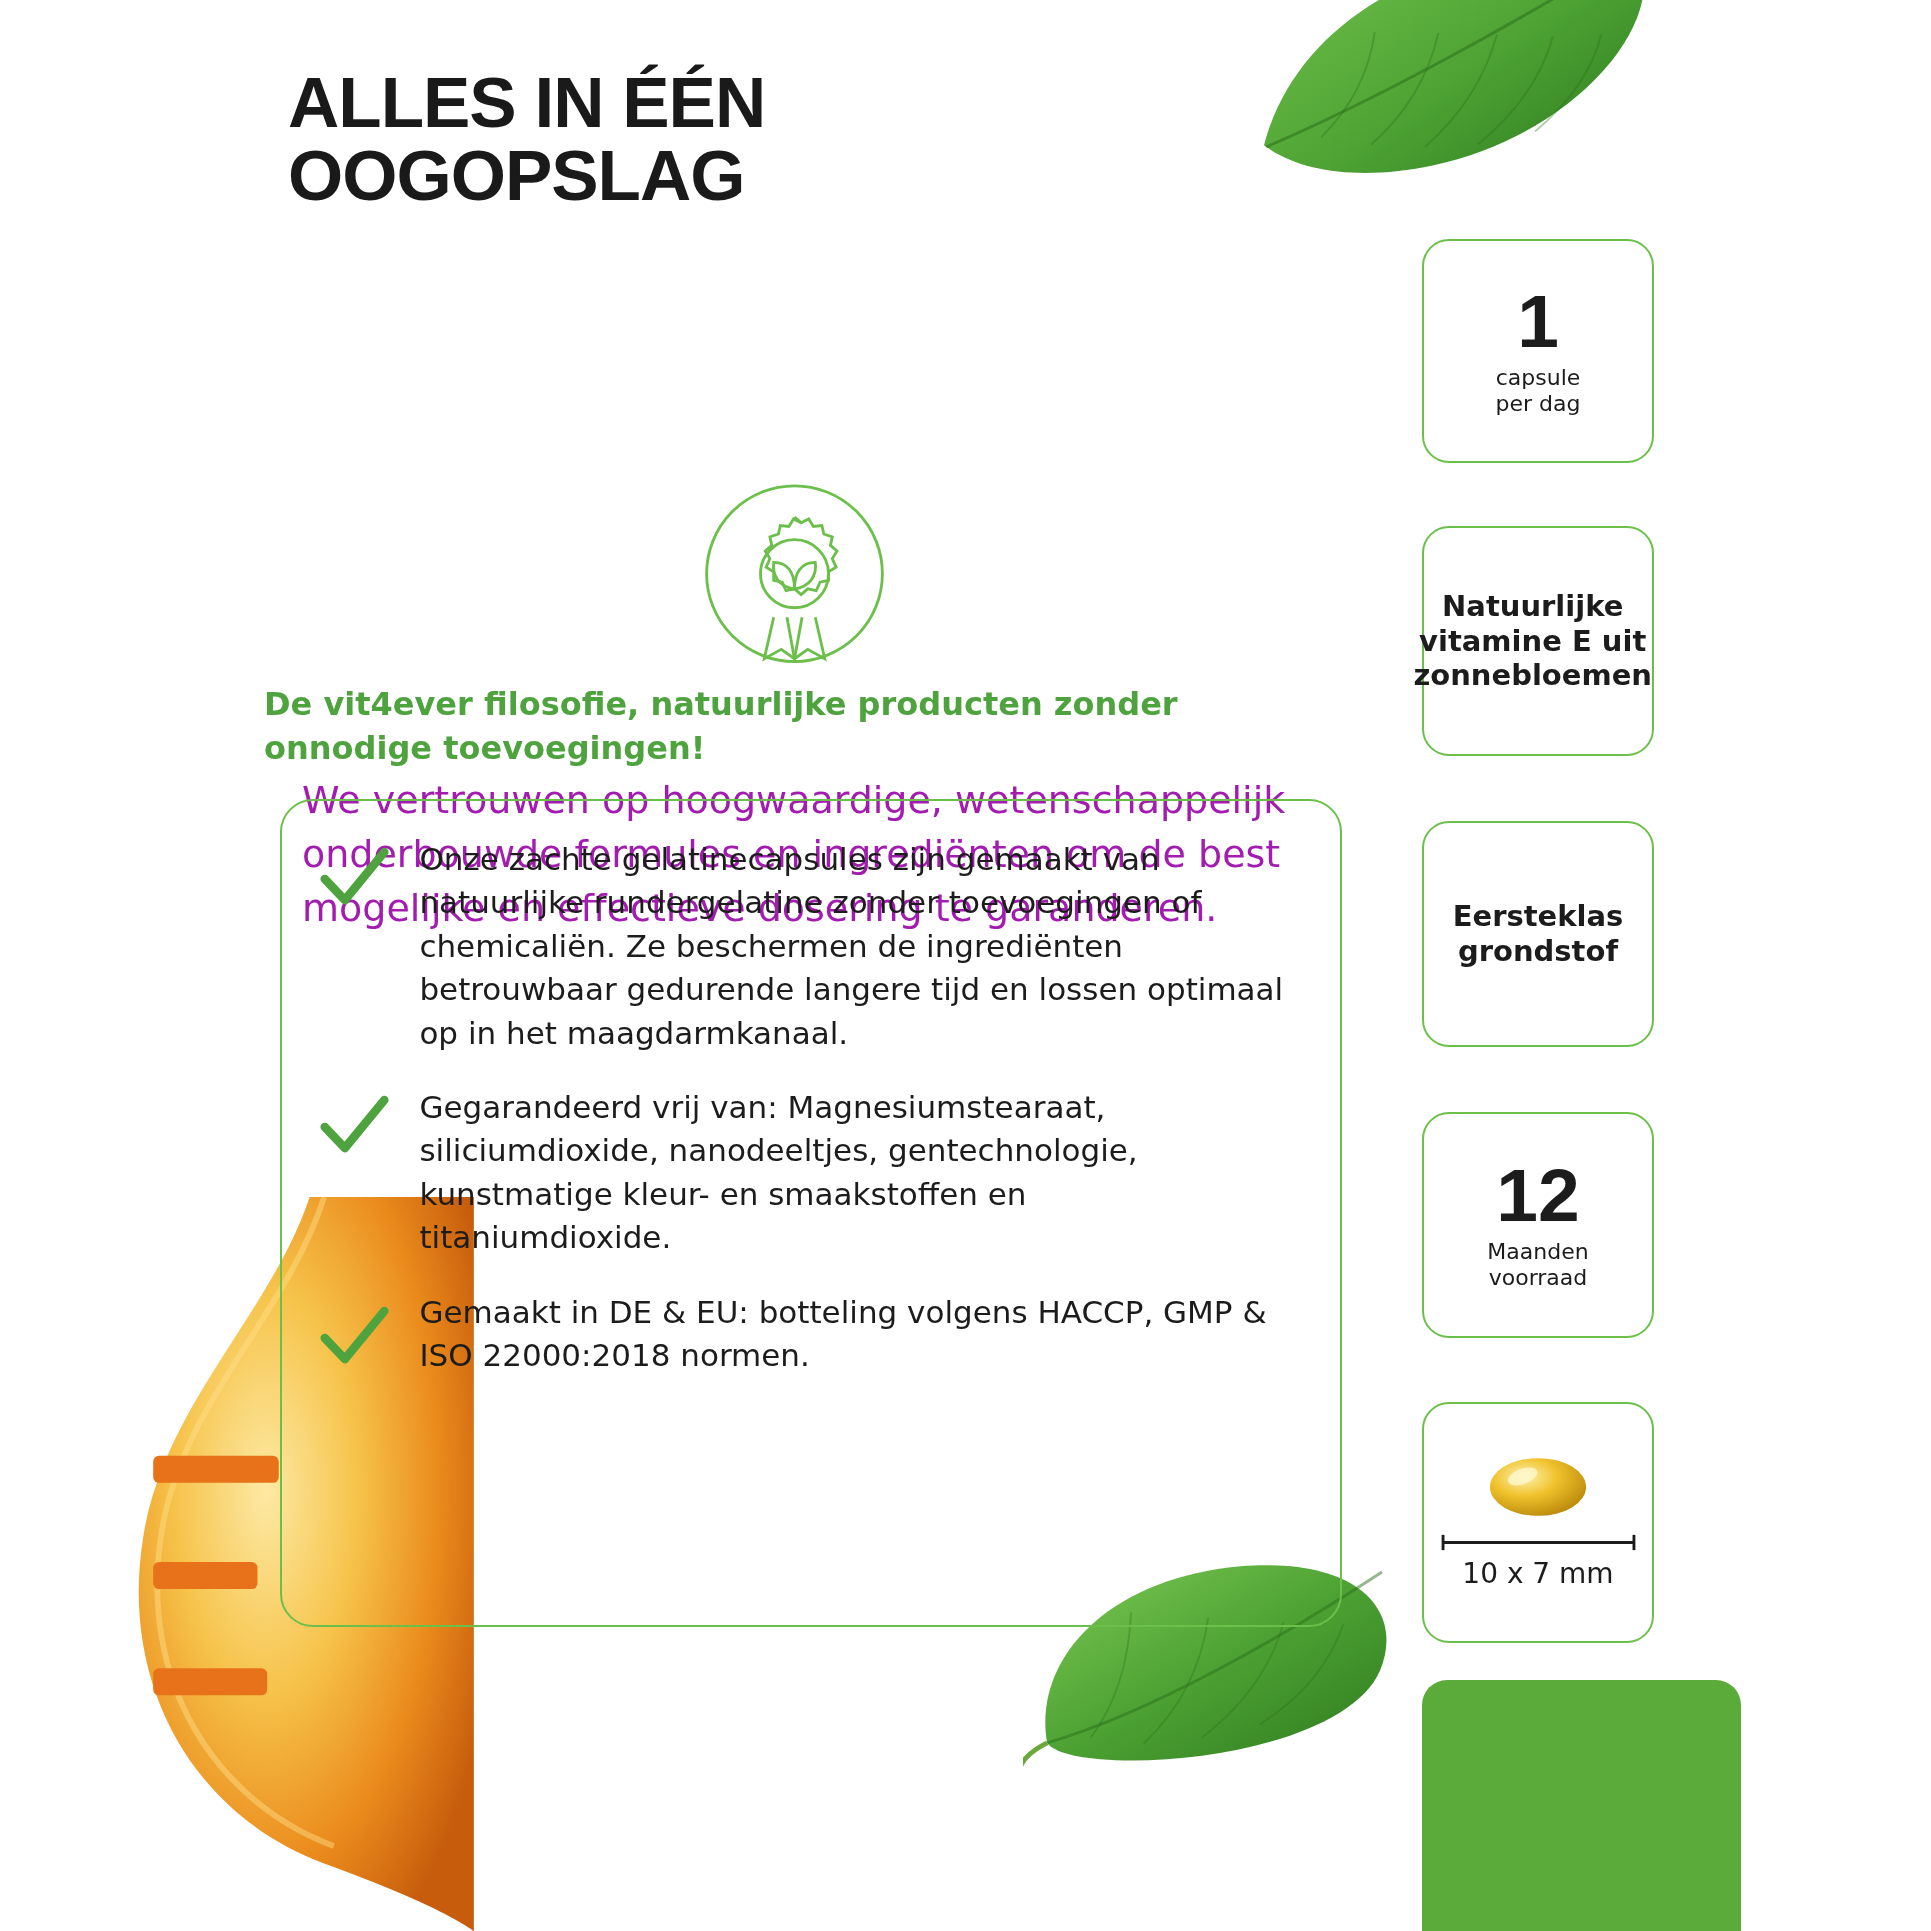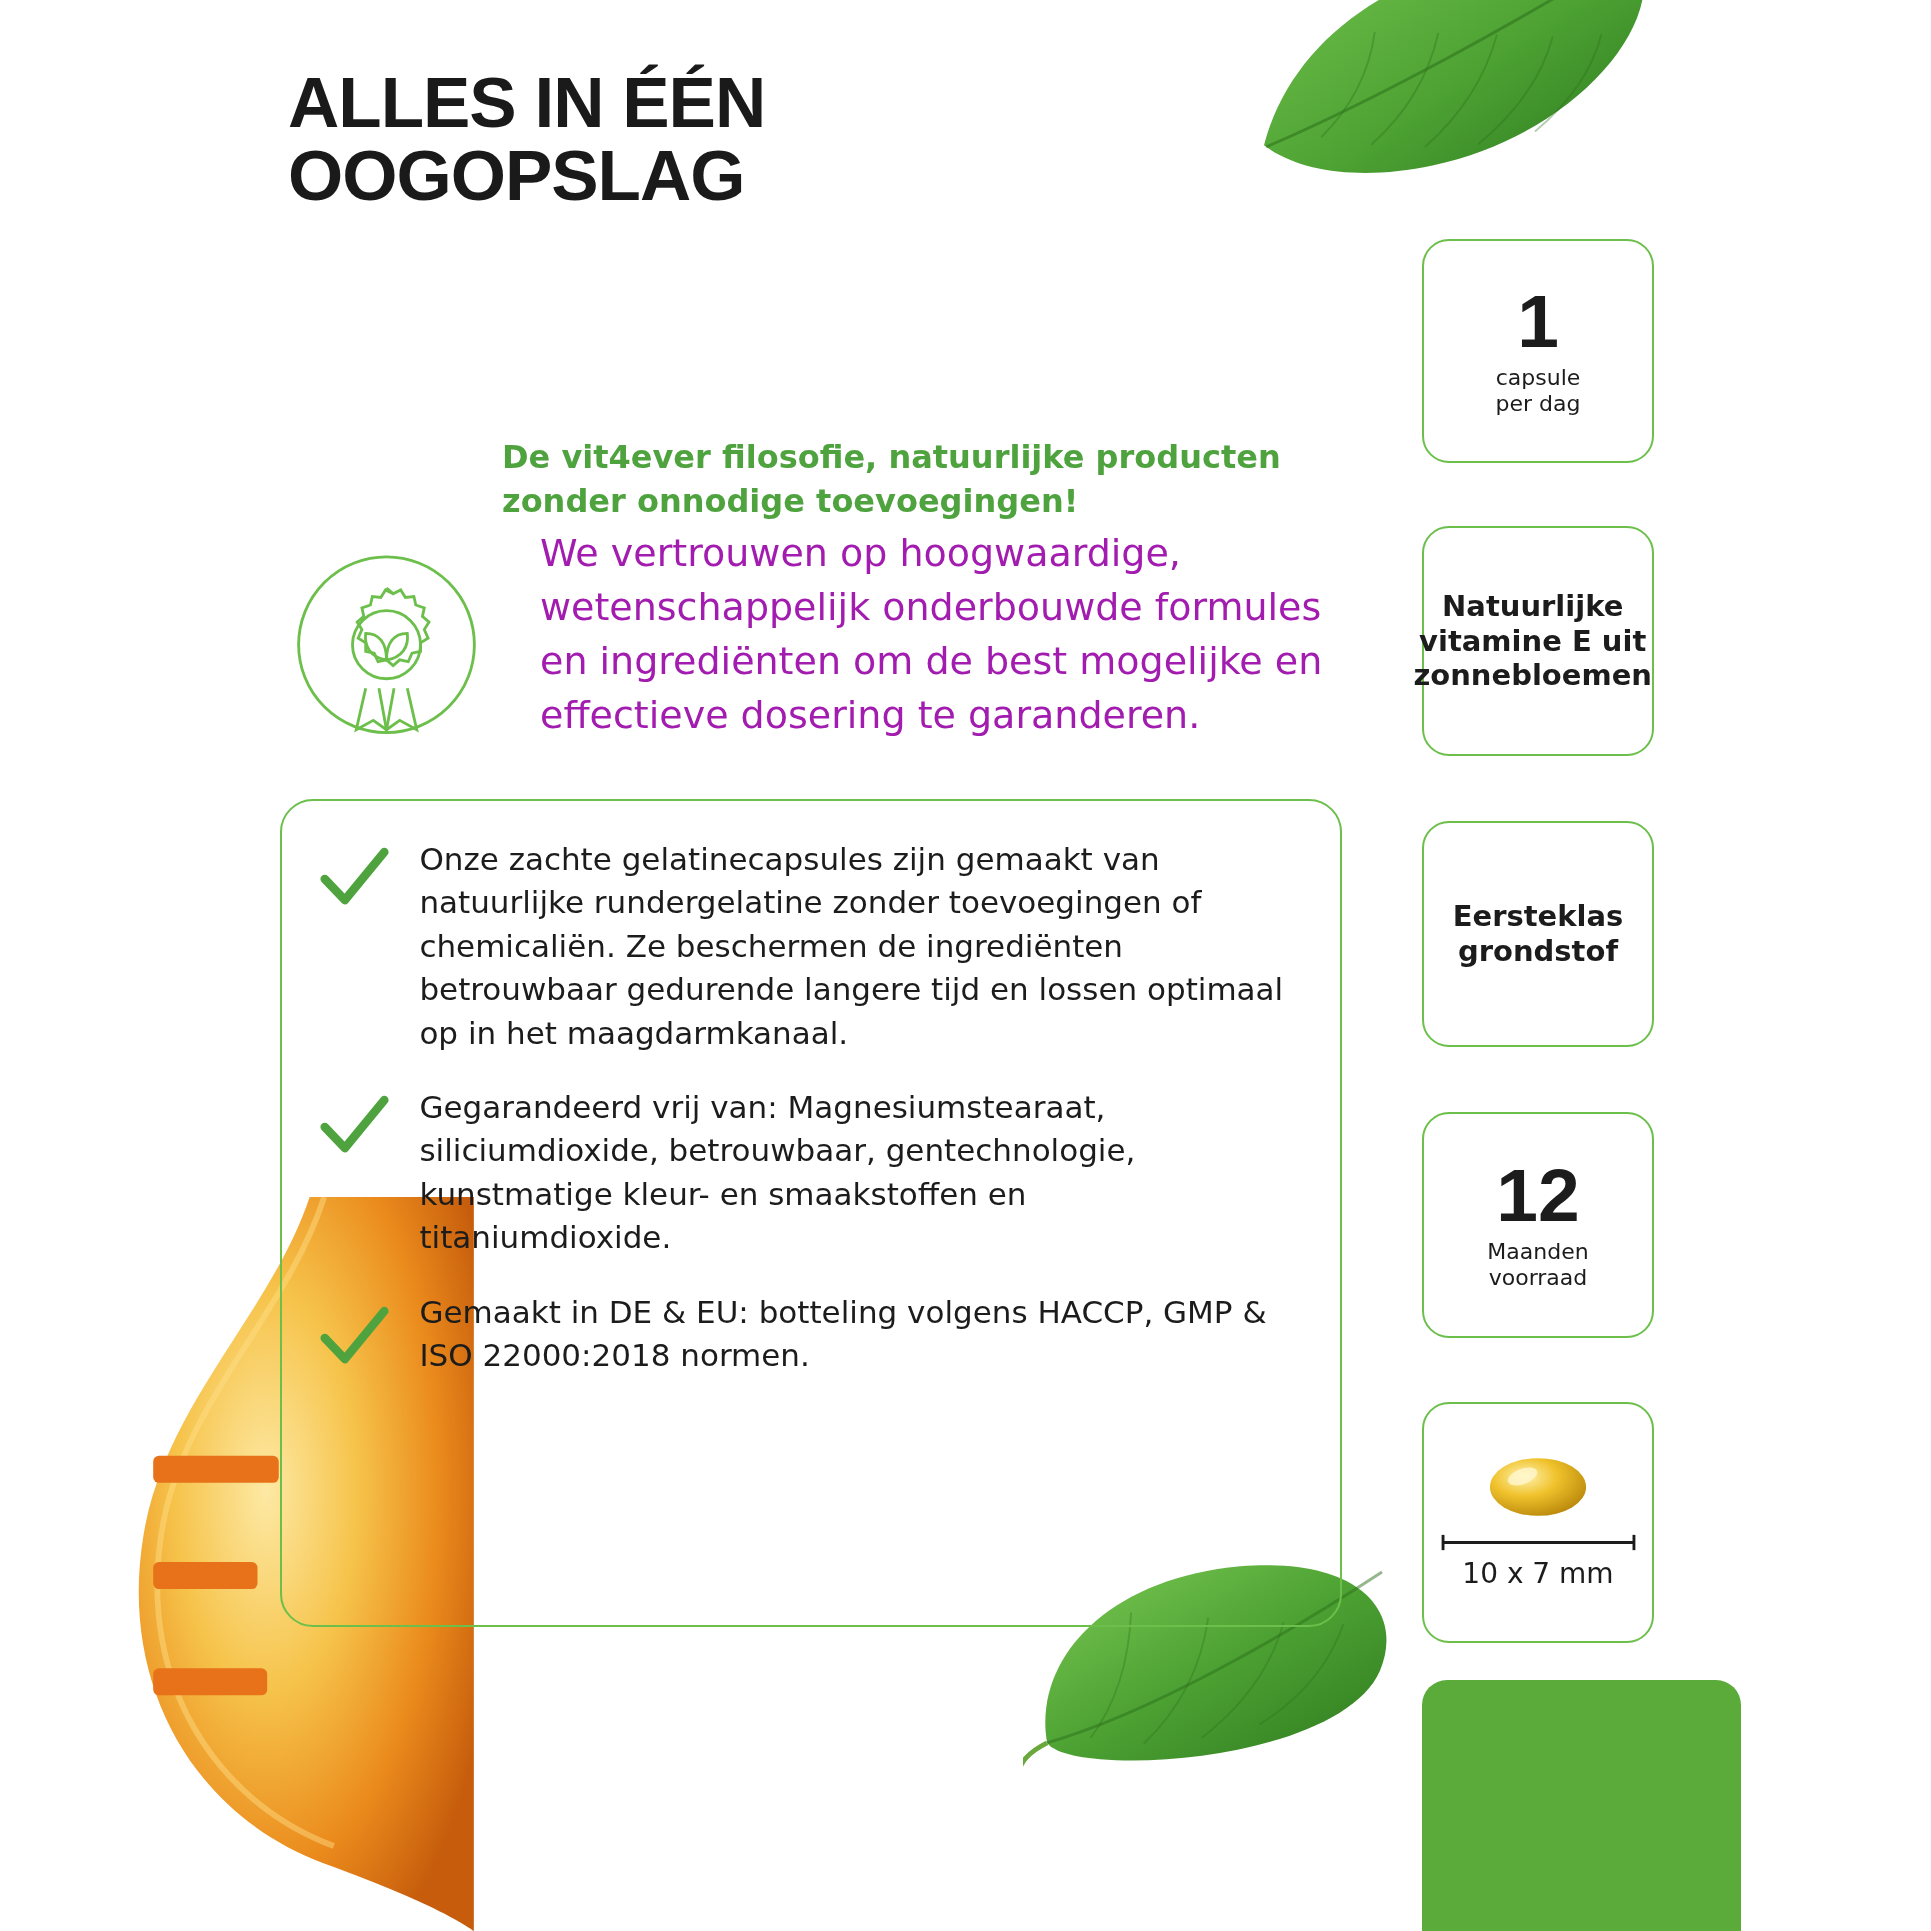--- a/index.html
+++ b/index.html
@@ -56,25 +56,26 @@
     font-size: 71px;
     line-height: 1.03;
     letter-spacing: -1px;
     color: #1a1a1a;
     text-transform: uppercase;
   }
 
   
   .philosophy {
     position: absolute;
-    left: 292px;
+    left: 264px;
     top: 425px;
     width: 1081px;
     display: flex;
-    align-items: flex-end;
+    align-items: center;
+    flex-direction: column;
   }
   .seal-icon {
     flex: 0 0 auto;
     width: 189px;
     height: 189px;
     margin-right: 21px;
     margin-top: 58px;
   }
   .philosophy-text {
     flex: 1 1 auto;
@@ -292,21 +293,21 @@
     <svg class="check" viewBox="0 0 74 68">
       <path d="M6 34 L27 56 L68 6" fill="none" stroke="#4fa33f" stroke-width="9" stroke-linecap="round" stroke-linejoin="round"></path>
     </svg>
     <div class="bullet-text">Onze zachte gelatinecapsules zijn gemaakt van natuurlijke rundergelatine zonder toevoegingen of chemicaliën. Ze beschermen de ingrediënten betrouwbaar gedurende langere tijd en lossen optimaal op in het maagdarmkanaal.</div>
   </div>
 
   <div class="bullet">
     <svg class="check" viewBox="0 0 74 68">
       <path d="M6 34 L27 56 L68 6" fill="none" stroke="#4fa33f" stroke-width="9" stroke-linecap="round" stroke-linejoin="round"></path>
     </svg>
-    <div class="bullet-text">Gegarandeerd vrij van: Magnesiumstearaat, siliciumdioxide, betrouwbaar, gentechnologie, kunstmatige kleur- en smaakstoffen en titaniumdioxide.</div>
+    <div class="bullet-text">Gegarandeerd vrij van: Magnesiumstearaat, siliciumdioxide, nanodeeltjes, gentechnologie, kunstmatige kleur- en smaakstoffen en titaniumdioxide.</div>
   </div>
 
   <div class="bullet">
     <svg class="check" viewBox="0 0 74 68">
       <path d="M6 34 L27 56 L68 6" fill="none" stroke="#4fa33f" stroke-width="9" stroke-linecap="round" stroke-linejoin="round"></path>
     </svg>
     <div class="bullet-text">Gemaakt in DE &amp; EU: botteling volgens HACCP, GMP &amp; ISO 22000:2018 normen.</div>
   </div>
 
 </div>

